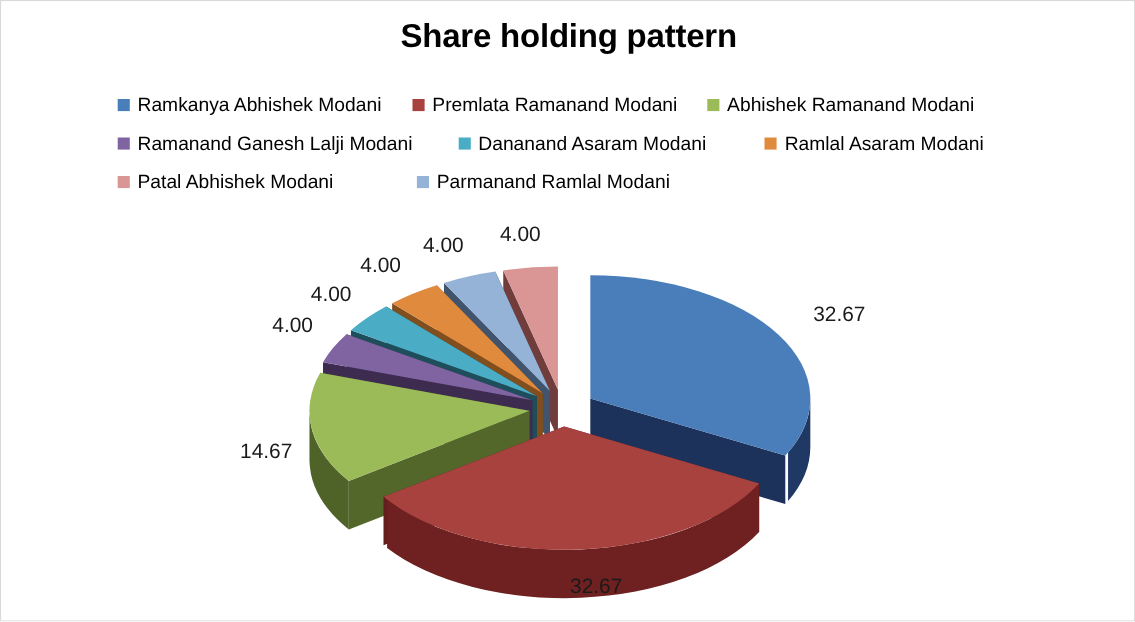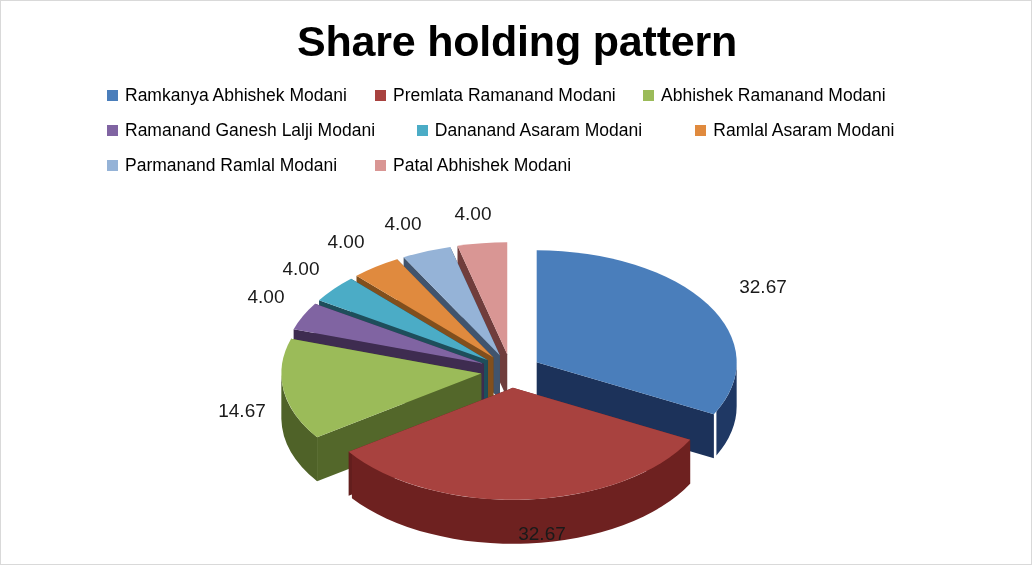--- a/index.html
+++ b/index.html
@@ -16,21 +16,21 @@
     box-sizing: border-box;
     overflow: hidden;
     font-family: "Liberation Sans", sans-serif;
   }
   #chart-title {
     position: absolute;
     top: 16px;
     left: 0;
     width: 1032px;
     text-align: center;
-    font-size: 43px;
+    font-size: 30px;
     font-weight: bold;
     color: #000000;
     letter-spacing: -0.2px;
   }
   #legend {
     position: absolute;
     top: 82px;
     left: 106px;
     width: 820px;
   }
@@ -101,27 +101,27 @@
         <div class="legend-item" style="width: 272px;">
           <span class="legend-swatch" style="background: rgb(75, 172, 198);"></span>
           <span class="legend-label">Dananand Asaram Modani</span>
         </div>
         <div class="legend-item" style="width: 240px; margin-left: 16px;">
           <span class="legend-swatch" style="background: rgb(224, 138, 62);"></span>
           <span class="legend-label">Ramlal Asaram Modani</span>
         </div>
       </div>
       <div class="legend-row">
+        <div class="legend-item" style="width: 272px;">
+          <span class="legend-swatch" style="background: rgb(217, 150, 148);"></span>
+          <span class="legend-label">Patal Abhishek Modani</span>
+        </div>
         <div class="legend-item" style="width: 268px;">
           <span class="legend-swatch" style="background: rgb(149, 179, 215);"></span>
           <span class="legend-label">Parmanand Ramlal Modani</span>
-        </div>
-        <div class="legend-item" style="width: 272px;">
-          <span class="legend-swatch" style="background: rgb(217, 150, 148);"></span>
-          <span class="legend-label">Patal Abhishek Modani</span>
         </div>
       </div>
     </div>
 
   <div id="pie-area">
     <svg id="pie-svg" width="1032" height="380" viewBox="0 0 1032 380" xmlns="http://www.w3.org/2000/svg">
         <g>
           <path d="M 506.2403769744005 168.33244656214933 L 506.2403769744006 56.33244656214933 L 506.2403769744006 100.33244656214933 L 506.2403769744005 212.33244656214933 Z" fill="#603433"></path>
           <path d="M 506.2403769744005 168.33244656214933 L 456.5072677003097 59.85043259103212 L 456.5072677003097 103.85043259103212 L 506.2403769744005 212.33244656214933 Z" fill="#703d3c"></path>
           <path d="M 506.2403769744005 168.33244656214933 L 456.5072677003097 59.85043259103212 A 200 112 0 0 1 506.2403769744006 56.33244656214933 Z" fill="#D99694"></path>

